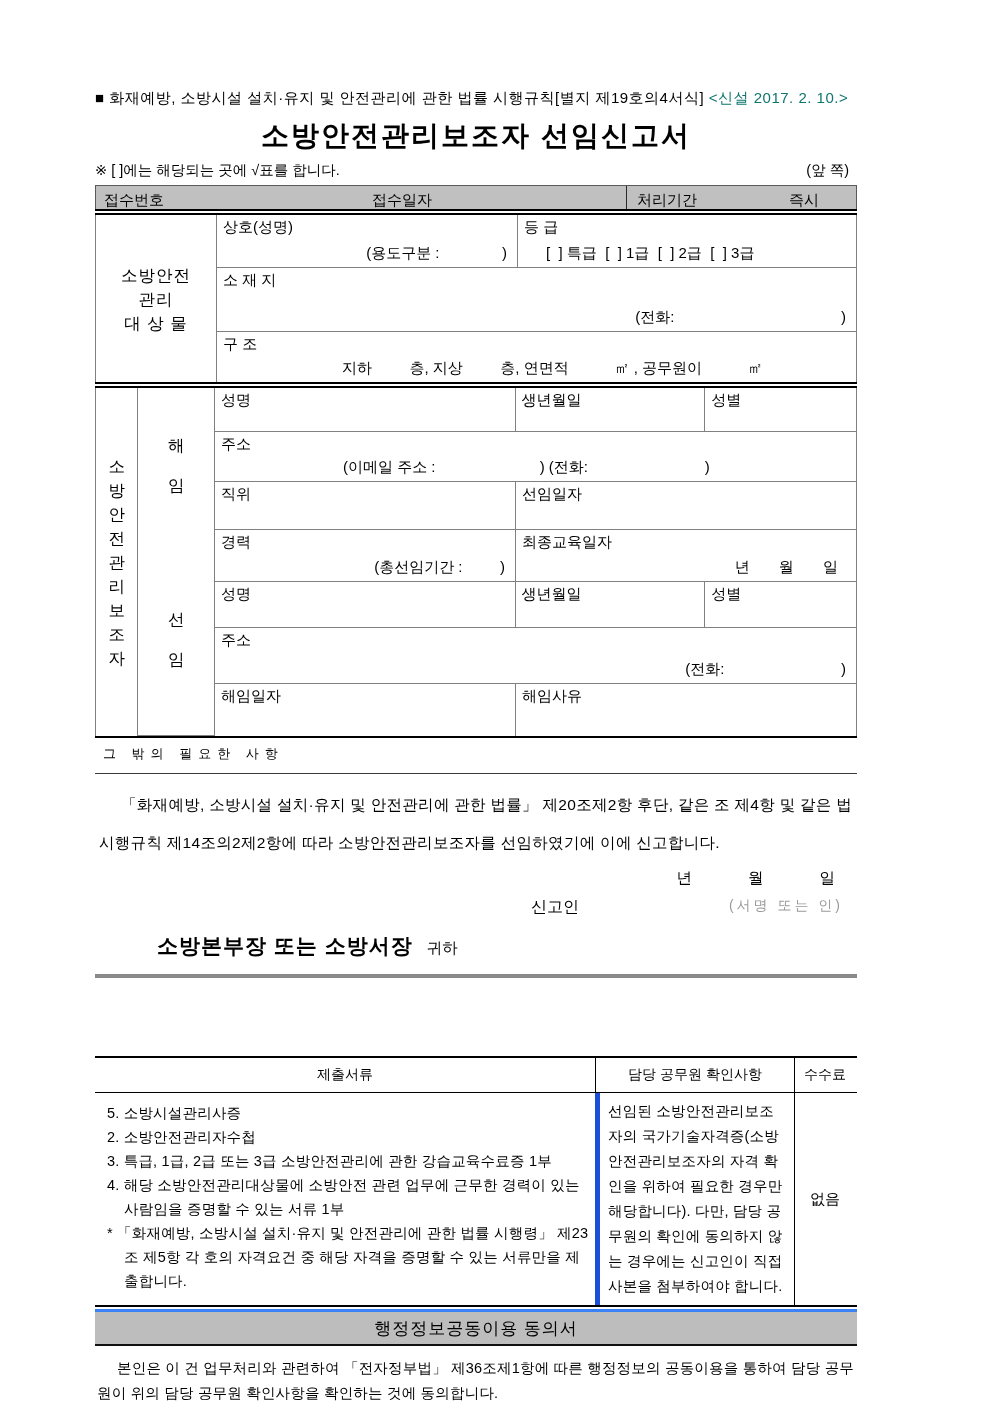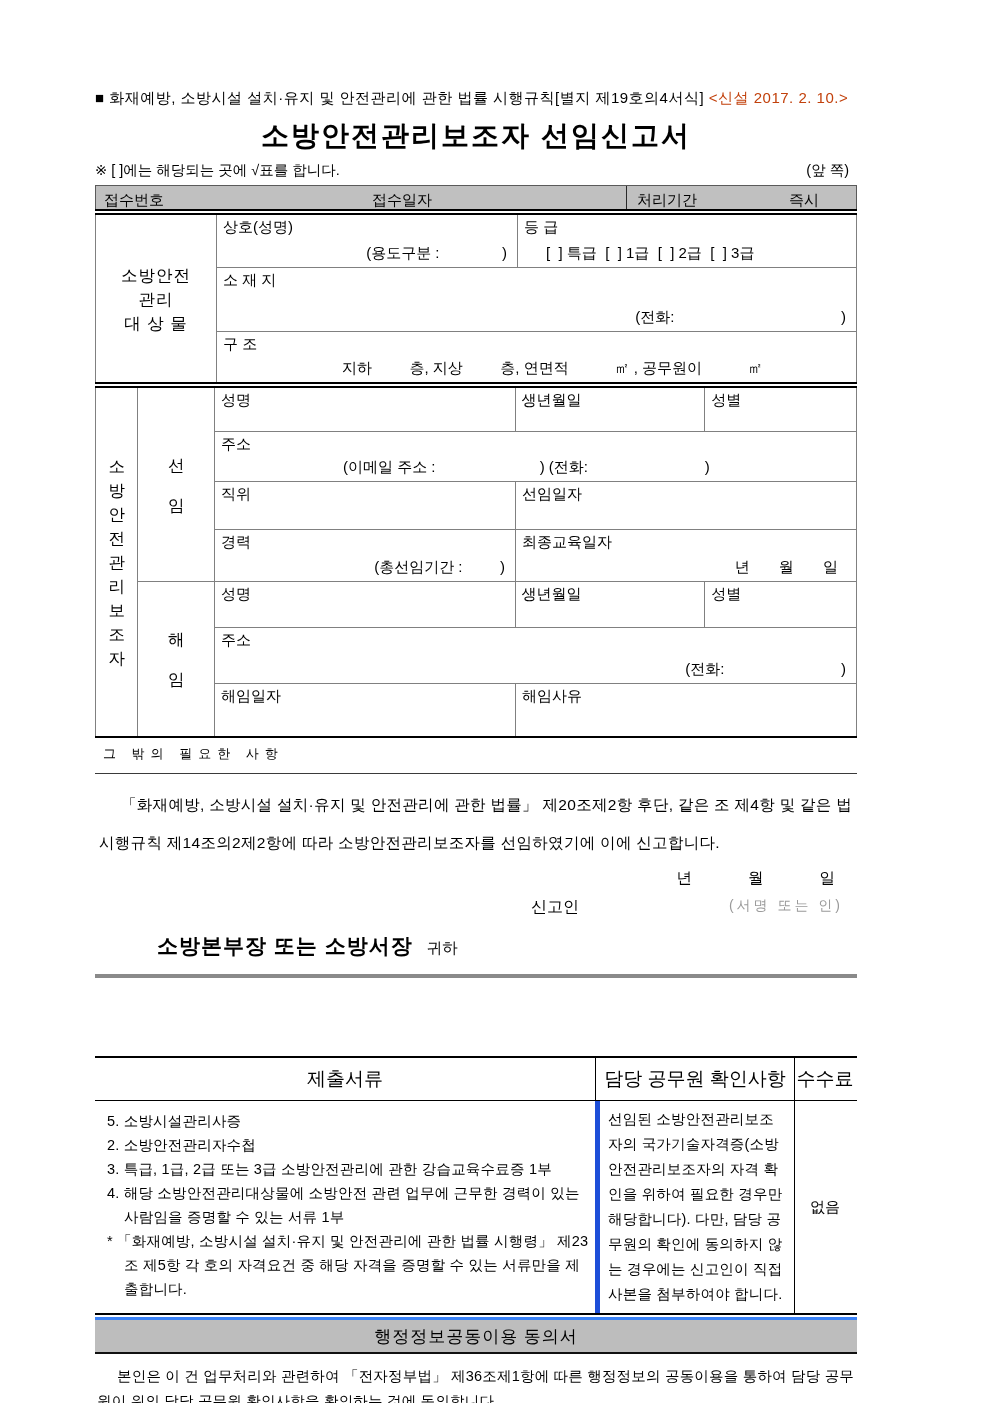--- a/index.html
+++ b/index.html
@@ -5,21 +5,21 @@
   * { box-sizing: border-box; }
   html,body { margin:0; padding:0; }
   body {
     width: 992px; height: 1403px; background:#ffffff; color:#000;
     font-family: "Liberation Sans", "DejaVu Sans", sans-serif;
     font-size: 15px; position: relative;
   }
   .page { position:absolute; left:95px; top:86px; width:762px; }
 
   .top-note { font-size:15px; line-height:23px; letter-spacing:0.5px; }
-  .top-note .rev { color:#c2410c; }
+  .top-note .rev { color:#0f766e; }
 
   .title { font-size:28px; font-weight:bold; text-align:center; margin:8px 0 6px 0; letter-spacing:2px; }
 
   .check-row { display:flex; font-size:14.5px; margin-bottom:5px; }
   .check-row .front { margin-left:auto; padding-right:8px; }
 
   
   .receipt { display:flex; height:24px; background:#c0c0c0; border:1px solid #5a5a5a; border-bottom:none; align-items:flex-start; }
   .receipt .c1 { width:530px; display:flex; padding:5px 0 0 8px; }
   .receipt .c1 .date { margin-left:208px; }
@@ -69,21 +69,21 @@
   .applicant-line .who { margin-left:432px; }
   .sign-note { margin-left:auto; color:#9a9a9a; letter-spacing:3px; font-size:14px; padding-right:10px; }
   .addressee-line { margin-top:14px; padding-left:58px; }
   .addressee-line .big { font-size:21px; font-weight:bold; letter-spacing:1px; }
   .addressee-line .suffix { font-size:15.5px; margin-left:10px; }
   .graybar { margin-top:14px; height:4px; background:#8a8a8a; }
 
   
   .docs { margin-top:78px; border-top:2px solid #000; border-bottom:2px solid #000; }
   .docs .hdr { display:flex; border-bottom:1px solid #000; }
-  .docs .hdr div { padding:8px 0; text-align:center; font-size:19px; }
+  .docs .hdr div { padding:8px 0; text-align:center; font-size:14px; }
   .docs .body { display:flex; }
   .docs .cL { width:500px; padding:8px 4px 8px 12px; }
   .docs .cL .item { font-size:14.5px; line-height:24px; padding-left:17px; text-indent:-17px; letter-spacing:0.2px; }
   .docs .cM { width:199px; border-left:5px solid #1d4ed8; padding:6px 8px; font-size:14.5px; line-height:25px; letter-spacing:0.2px; }
   .docs .cR { width:61px; border-left:1px solid #000; display:flex; align-items:center; justify-content:center; font-size:15px; }
   .docs .hdr .hL { width:500px; }
   .docs .hdr .hM { width:199px; border-left:1px solid #000; }
   .docs .hdr .hR { width:61px; border-left:1px solid #000; }
 
   .banner { margin-top:2px; height:37px; background:#bdbdbd; border-top:3px solid #3b82f6;
@@ -151,25 +151,25 @@
     </div>
   </div>
 
   <div class="dbl"></div>
 
   <div class="tbl s2">
     <div class="colA">
       <div class="vtext">소방안전관리보조자</div>
     </div>
     <div class="colB">
+      <div class="blk blk2">
+        <div class="vtext">해임</div>
+      </div>
       <div class="blk blk1">
         <div class="vtext">선임</div>
-      </div>
-      <div class="blk blk2">
-        <div class="vtext">해임</div>
       </div>
     </div>
     <div class="fields">
       <div class="trow h44">
         <div class="cell w300">
           <div class="lab">성명</div>
         </div>
         <div class="cell bl w190">
           <div class="lab">생년월일</div>
         </div>

